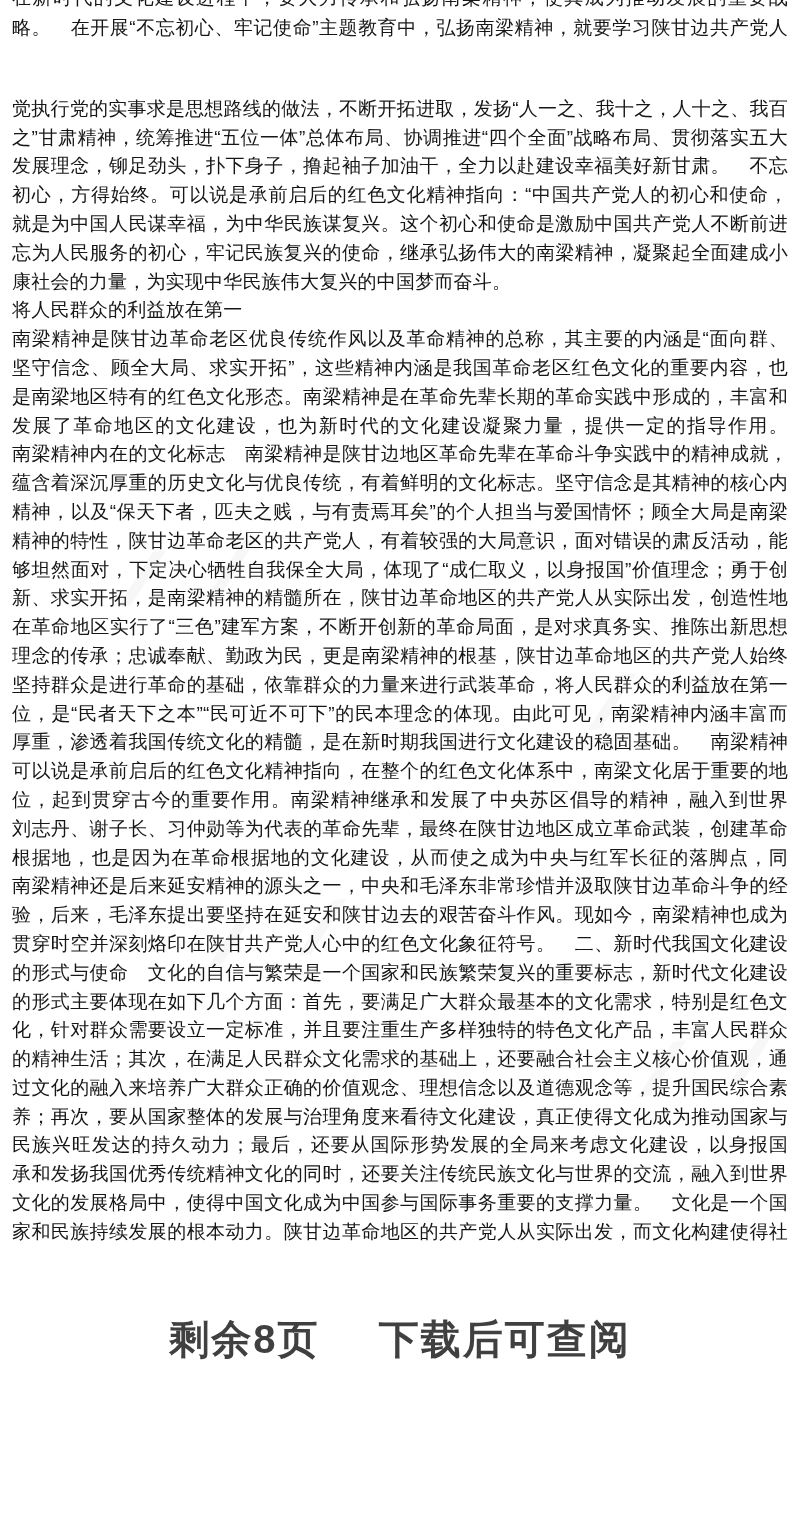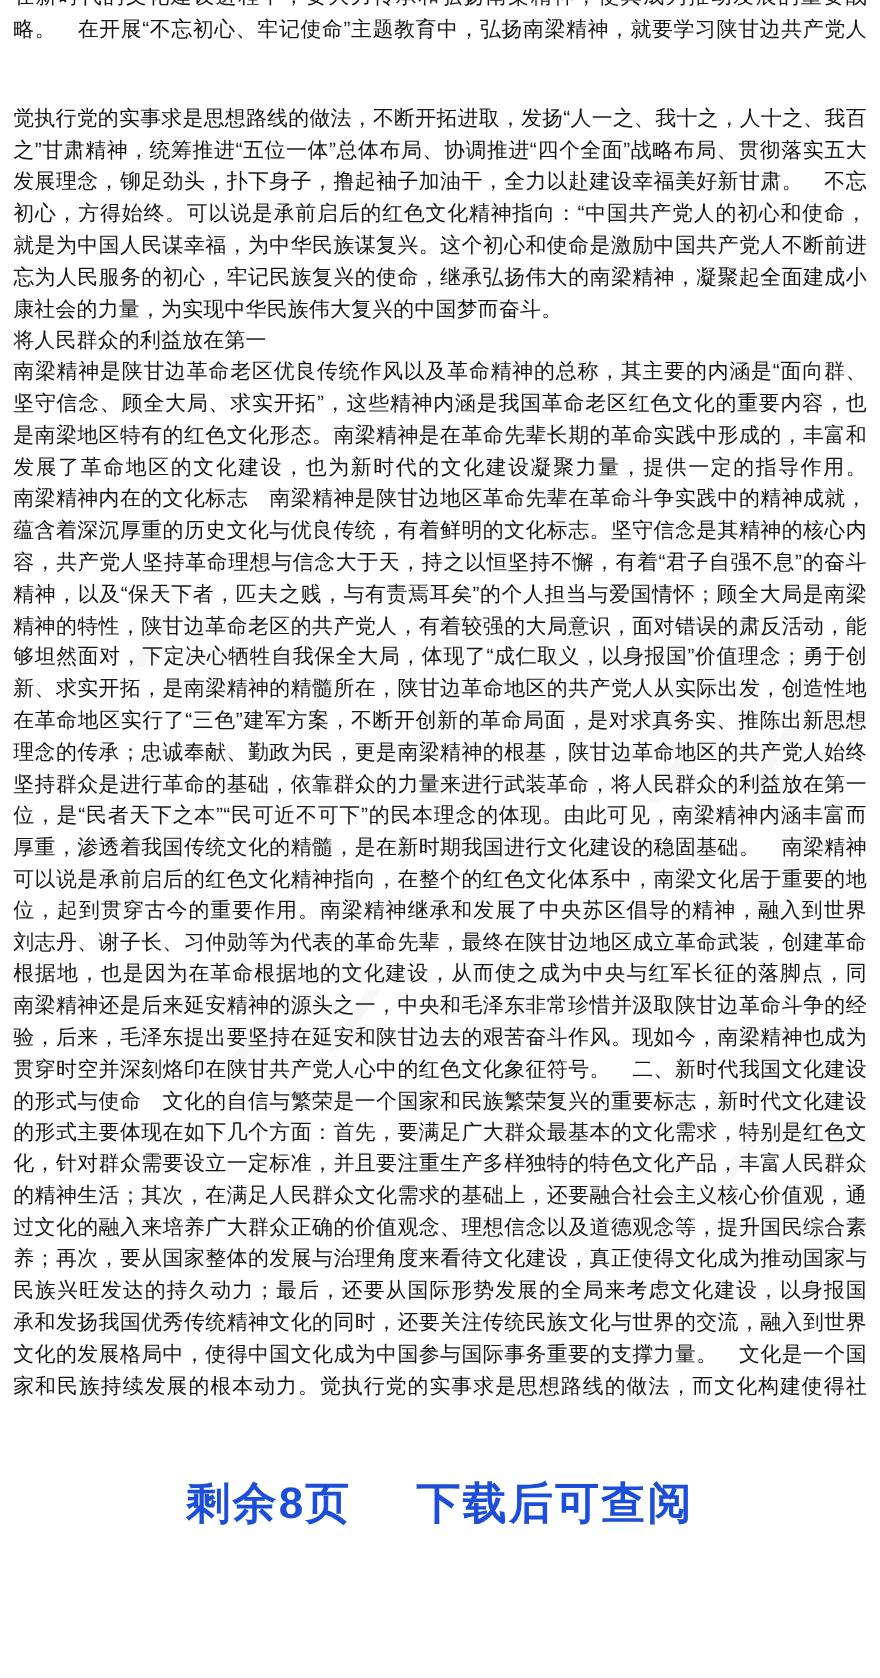--- a/index.html
+++ b/index.html
@@ -91,21 +91,20 @@
       <div class="tline just">就是为中国人民谋幸福，为中华民族谋复兴。这个初心和使命是激励中国共产党人不断前进</div>
       <div class="tline just">忘为人民服务的初心，牢记民族复兴的使命，继承弘扬伟大的南梁精神，凝聚起全面建成小</div>
       <div class="tline">康社会的力量，为实现中华民族伟大复兴的中国梦而奋斗。</div>
       <div class="tline">将人民群众的利益放在第一</div>
       <div class="tline just">南梁精神是陕甘边革命老区优良传统作风以及革命精神的总称，其主要的内涵是“面向群、</div>
       <div class="tline just">坚守信念、顾全大局、求实开拓”，这些精神内涵是我国革命老区红色文化的重要内容，也</div>
       <div class="tline just">是南梁地区特有的红色文化形态。南梁精神是在革命先辈长期的革命实践中形成的，丰富和</div>
       <div class="tline just">发展了革命地区的文化建设，也为新时代的文化建设凝聚力量，提供一定的指导作用。　一、</div>
       <div class="tline just">南梁精神内在的文化标志　南梁精神是陕甘边地区革命先辈在革命斗争实践中的精神成就，</div>
       <div class="tline just">蕴含着深沉厚重的历史文化与优良传统，有着鲜明的文化标志。坚守信念是其精神的核心内</div>
-      <div class="tline just">容，共产党人坚持革命理想与信念大于天，持之以恒坚持不懈，有着“君子自强不息”的奋斗</div>
       <div class="tline just">精神，以及“保天下者，匹夫之贱，与有责焉耳矣”的个人担当与爱国情怀；顾全大局是南梁</div>
       <div class="tline just">精神的特性，陕甘边革命老区的共产党人，有着较强的大局意识，面对错误的肃反活动，能</div>
       <div class="tline just">够坦然面对，下定决心牺牲自我保全大局，体现了“成仁取义，以身报国”价值理念；勇于创</div>
       <div class="tline just">新、求实开拓，是南梁精神的精髓所在，陕甘边革命地区的共产党人从实际出发，创造性地</div>
       <div class="tline just">在革命地区实行了“三色”建军方案，不断开创新的革命局面，是对求真务实、推陈出新思想</div>
       <div class="tline just">理念的传承；忠诚奉献、勤政为民，更是南梁精神的根基，陕甘边革命地区的共产党人始终</div>
       <div class="tline just">坚持群众是进行革命的基础，依靠群众的力量来进行武装革命，将人民群众的利益放在第一</div>
       <div class="tline just">位，是“民者天下之本”“民可近不可下”的民本理念的体现。由此可见，南梁精神内涵丰富而</div>
       <div class="tline just">厚重，渗透着我国传统文化的精髓，是在新时期我国进行文化建设的稳固基础。　南梁精神</div>
       <div class="tline just">可以说是承前启后的红色文化精神指向，在整个的红色文化体系中，南梁文化居于重要的地</div>
@@ -117,21 +116,21 @@
       <div class="tline just">贯穿时空并深刻烙印在陕甘共产党人心中的红色文化象征符号。　二、新时代我国文化建设</div>
       <div class="tline just">的形式与使命　文化的自信与繁荣是一个国家和民族繁荣复兴的重要标志，新时代文化建设</div>
       <div class="tline just">的形式主要体现在如下几个方面：首先，要满足广大群众最基本的文化需求，特别是红色文</div>
       <div class="tline just">化，针对群众需要设立一定标准，并且要注重生产多样独特的特色文化产品，丰富人民群众</div>
       <div class="tline just">的精神生活；其次，在满足人民群众文化需求的基础上，还要融合社会主义核心价值观，通</div>
       <div class="tline just">过文化的融入来培养广大群众正确的价值观念、理想信念以及道德观念等，提升国民综合素</div>
       <div class="tline just">养；再次，要从国家整体的发展与治理角度来看待文化建设，真正使得文化成为推动国家与</div>
       <div class="tline just">民族兴旺发达的持久动力；最后，还要从国际形势发展的全局来考虑文化建设，以身报国</div>
       <div class="tline just">承和发扬我国优秀传统精神文化的同时，还要关注传统民族文化与世界的交流，融入到世界</div>
       <div class="tline just">文化的发展格局中，使得中国文化成为中国参与国际事务重要的支撑力量。　文化是一个国</div>
-      <div class="tline just">家和民族持续发展的根本动力。觉执行党的实事求是思想路线的做法，而文化构建使得社</div>
+      <div class="tline just">家和民族持续发展的根本动力。陕甘边革命地区的共产党人从实际出发，而文化构建使得社</div>
     </div>
 
-  <div class="banner" style="color: #1d4ed8;">
+  <div class="banner" style="color: #404040;">
     <span class="seg">剩余8页</span>
     <span class="seg">下载后可查阅</span>
   </div>
 
 </div>
 
 </body></html>

